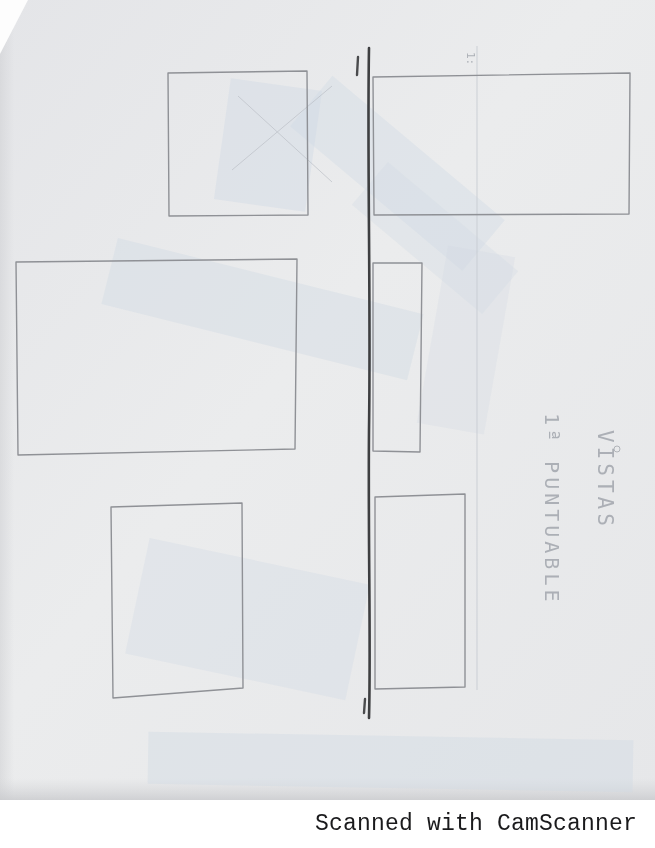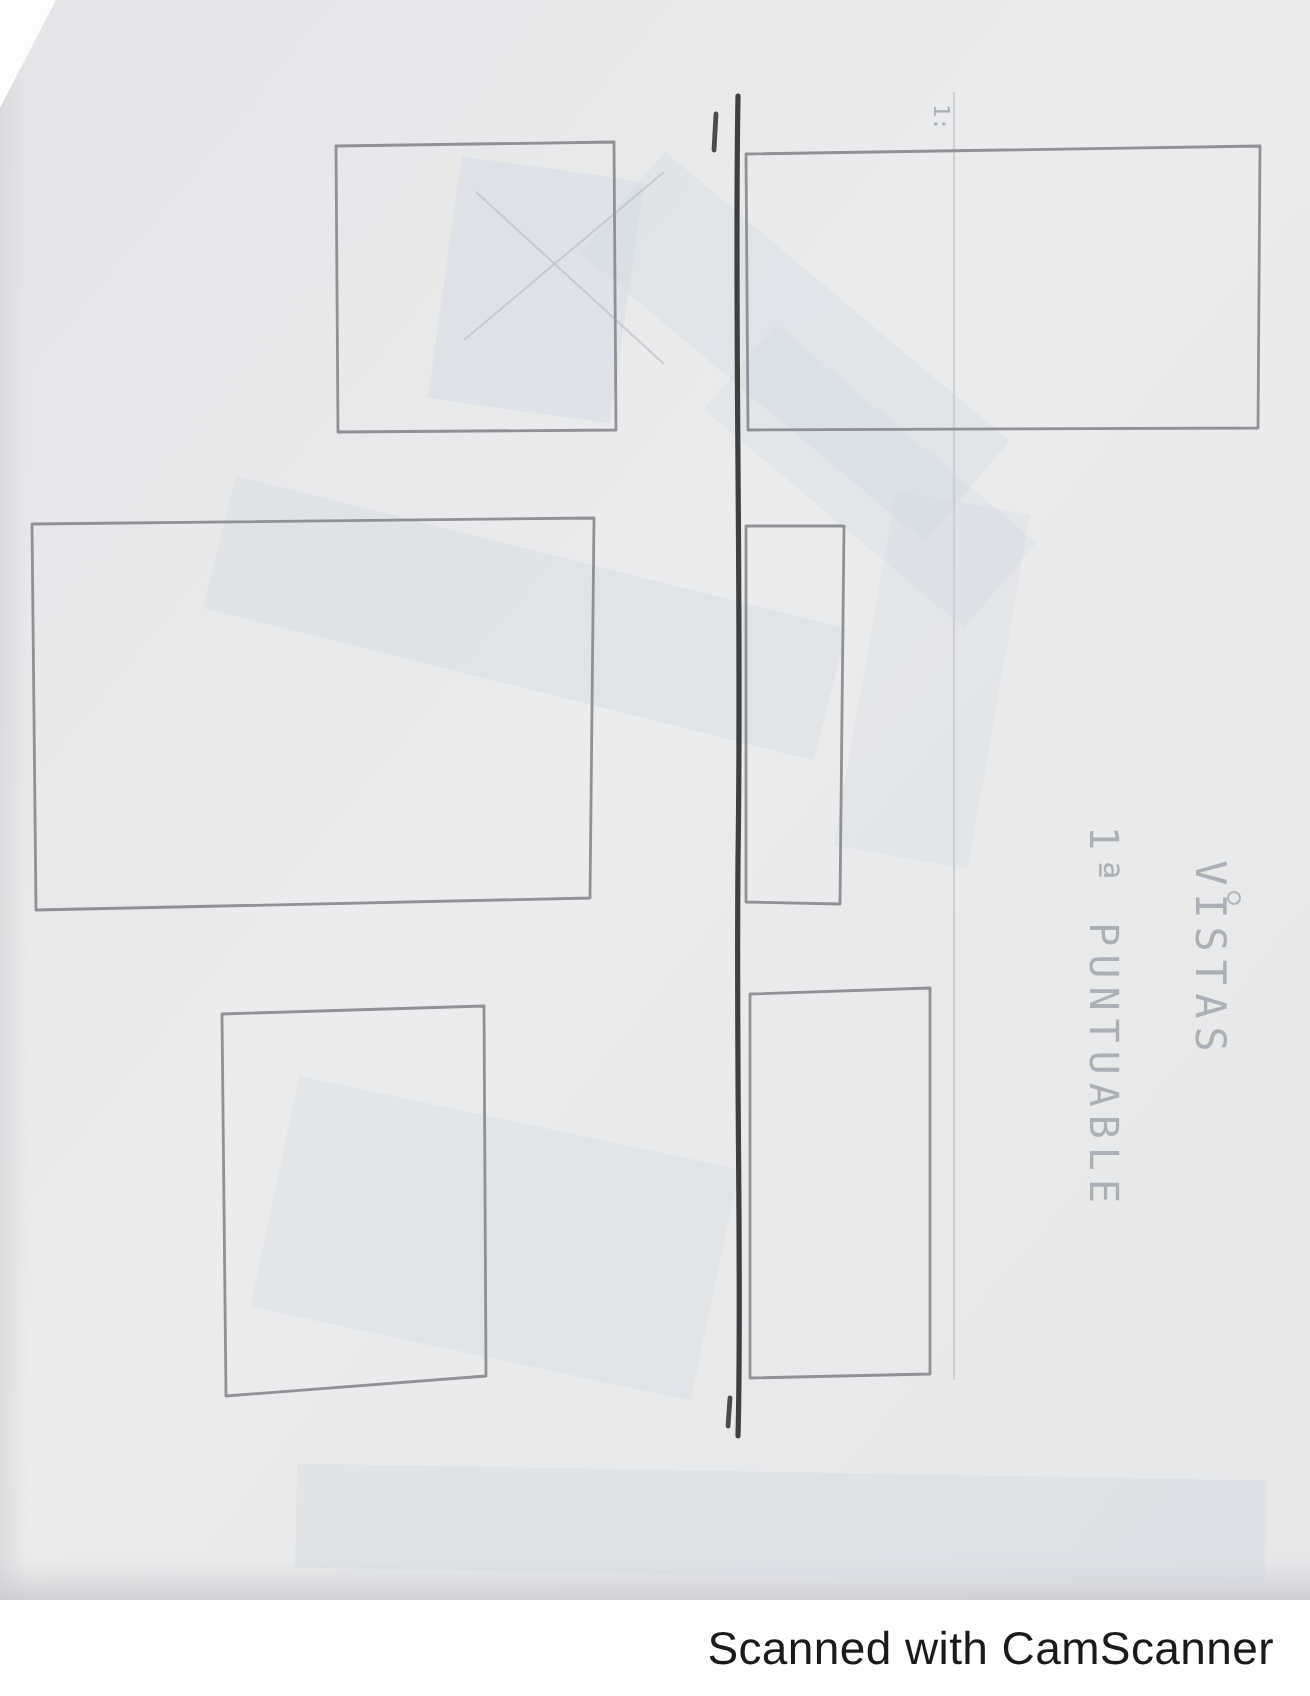--- a/index.html
+++ b/index.html
@@ -31,21 +31,21 @@
     display: flex;
     align-items: center;
     justify-content: flex-end;
     padding-right: 18px;
     box-sizing: border-box;
   }
   .footer .credit {
     color: #1a1a1c;
     font-size: 23px;
     letter-spacing: 0.2px;
-    font-family: Liberation Sans, sans-serif;
+    font-family: Liberation Mono, monospace;
   }
   .pencil-text {
     font-family: "DejaVu Sans Mono", monospace;
     fill: #a2a6ad;
     opacity: 0.85;
   }
 </style>
 </head>
 <body>
 

